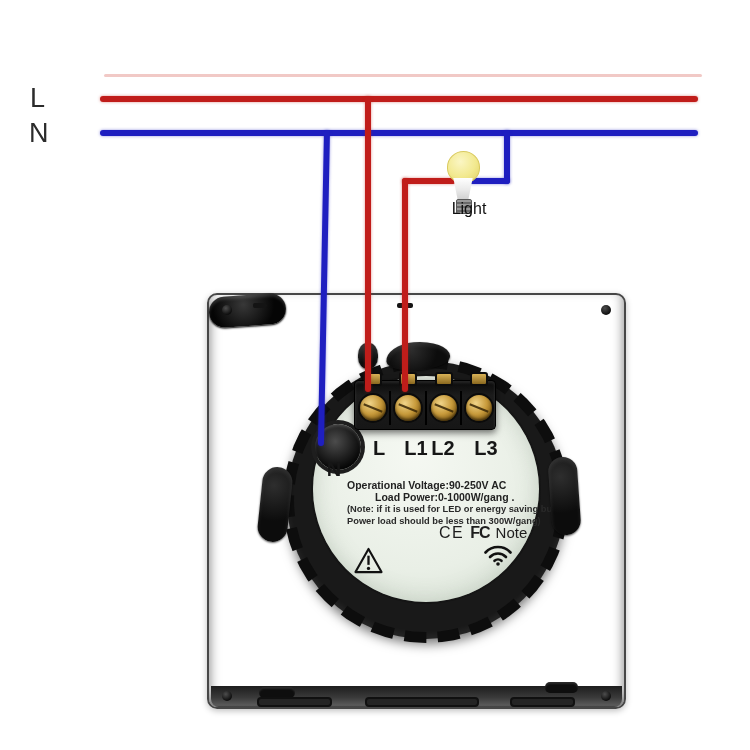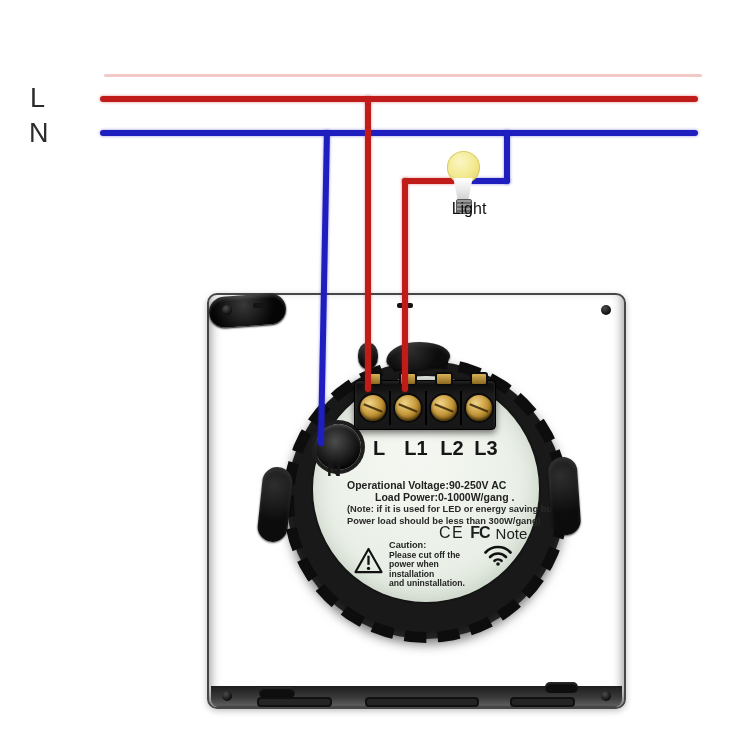--- a/index.html
+++ b/index.html
@@ -76,31 +76,31 @@
   .screw{position:absolute;top:12px;width:30px;height:30px;border-radius:50%;
          background:radial-gradient(circle at 38% 32%,#f0d489,#c89b3c 45%,#8a6318 75%,#5f430f);
          border:2px solid #0b0b0b;box-sizing:border-box;box-shadow:inset 0 -2px 3px rgba(0,0,0,.5);}
   .screw::after{content:"";position:absolute;left:12%;right:12%;top:46%;height:2px;
                 background:rgba(55,38,6,.85);transform:rotate(22deg);}
   .screw1{left:3px;}.screw2{left:38px;}.screw3{left:74px;}.screw4{left:109px;}
 
   .term-lbl{position:absolute;transform:translateX(-50%);font-size:20px;font-weight:bold;
             color:#161616;z-index:5;}
   .tl-l{left:170px;top:142px;}.tl-l1{left:207px;top:142px;}
-  .tl-l2{left:243px;top:142px;}.tl-l3{left:277px;top:142px;}
+  .tl-l2{left:234px;top:142px;}.tl-l3{left:277px;top:142px;}
   .tl-n{left:125px;top:163px;}
 
   
   .lc-title{position:absolute;left:0;right:0;top:82px;text-align:center;font-size:14px;
             font-weight:bold;color:#1c1c1c;letter-spacing:.2px;}
   .lc-spec{position:absolute;left:34px;font-size:10.5px;font-weight:bold;color:#222;white-space:nowrap;}
   .lc-spec1{top:103px;}.lc-spec2{top:115px;padding-left:28px;}
   .lc-note{position:absolute;left:34px;font-size:9.3px;font-weight:bold;color:#2a2a2a;white-space:nowrap;}
   .lc-note1{top:128px;}.lc-note2{top:139.5px;}
-  .logos{position:absolute;left:126px;top:148px;display:flex;align-items:flex-end;gap:6px;
+  .logos{position:absolute;left:126px;top:148px;display:flex;align-items:flex-start;gap:6px;
          color:#1d1d1d;z-index:1;}
   .logo-ce{font-size:16px;font-weight:500;letter-spacing:1.5px;}
   .logo-fcc{font-size:16px;font-weight:600;letter-spacing:-1px;}
   .logo-rohs{font-size:15px;font-weight:500;}
   .wifi{position:absolute;left:170px;top:168px;}
   .warn{position:absolute;left:41px;top:171px;}
   .caution{position:absolute;left:76px;top:165px;width:94px;font-size:8.6px;line-height:9.6px;
            font-weight:bold;color:#242424;}
   .caution-title{font-size:9.2px;}
 
@@ -185,26 +185,20 @@
         <path d="M11.5 16.8 A5.2 5.2 0 0 1 18.5 16.8" fill="none" stroke="#111" stroke-width="2.6" stroke-linecap="round"></path>
         <circle cx="15" cy="20" r="1.8" fill="#111"></circle>
       </svg>
 
       <svg class="warn" width="29" height="27" viewBox="0 0 30 28">
         <path d="M15 2 L28.5 26 L1.5 26 Z" fill="none" stroke="#111" stroke-width="2.2" stroke-linejoin="round"></path>
         <rect x="13.8" y="9" width="2.4" height="9.5" fill="#111"></rect>
         <circle cx="15" cy="22.2" r="1.7" fill="#111"></circle>
       </svg>
 
-      <div class="caution">
-        <div class="caution-title">Caution:</div>
-        <div>Please cut off the</div>
-        <div>power when installation</div>
-        <div>and uninstallation.</div>
-      </div>
     </div>
 
     <div class="n-hole"></div>
 
     <div class="terminal-block">
       <div class="clamp clamp1"></div>
       <div class="clamp clamp2"></div>
       <div class="clamp clamp3"></div>
       <div class="clamp clamp4"></div>
       <div class="sep sep1"></div>

